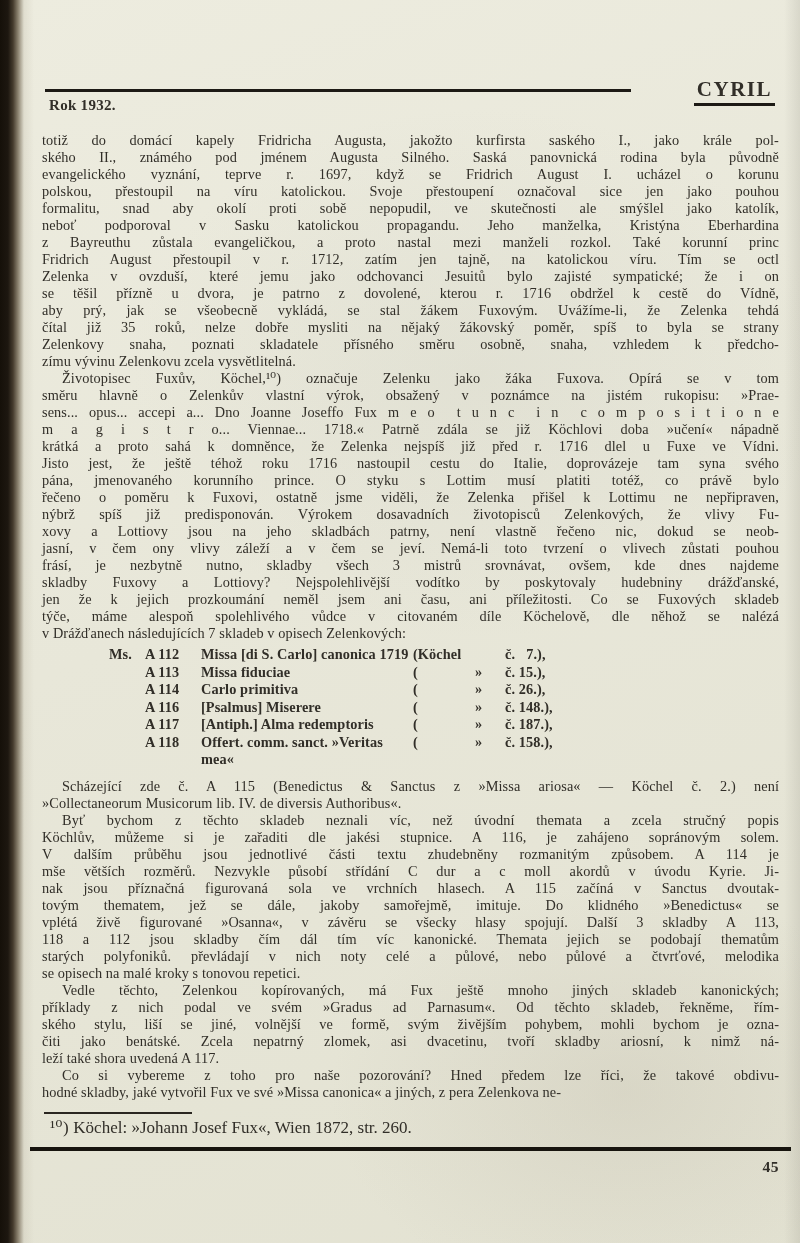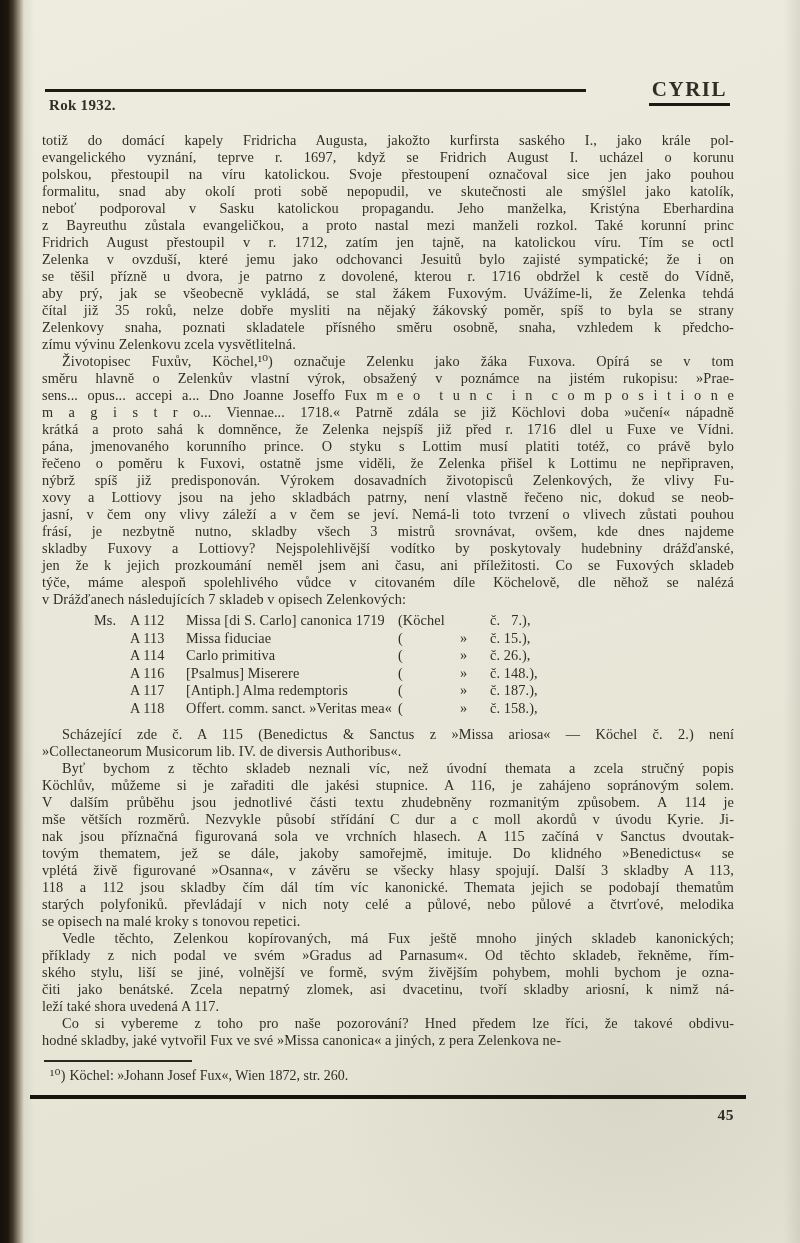--- a/index.html
+++ b/index.html
@@ -15,51 +15,51 @@
     overflow: hidden;
     font-family: "Liberation Serif", "DejaVu Serif", serif;
     color: #312e28;
   }
   .edge-left {
     position: absolute; left: 0; top: 0; bottom: 0; width: 34px;
     background: linear-gradient(90deg,
       #151009 0px, #1d1710 8px, #453b2d 13px,
       #8b826f 18px, rgba(200,195,178,0.35) 24px, rgba(232,231,217,0) 34px);
   }
-  .content { position: absolute; left: 0; top: 0; right: 0; padding: 86px 66px 0 42px; }
+  .content { position: absolute; left: 0; top: 0; right: 0; padding: 86px 21px 0 42px; }
 
   
   .pg-header { position: relative; height: 46px; }
   .header-rule { position: absolute; left: 3px; right: 148px; top: 3px; height: 3px; background: #1d1a15; }
   .masthead {
     position: absolute; right: 4px; top: -9px;
     font-size: 21px; font-weight: bold; letter-spacing: 1.5px;
     border-bottom: 3.5px solid #1d1a15; padding: 0 3px 1px 3px;
   }
   .year { position: absolute; left: 7px; top: 11px; font-size: 15px; font-weight: bold; letter-spacing: 0.3px; }
 
   
   .bodytext { font-size: 14.3px; line-height: 17px; letter-spacing: 0.1px; }
   .tline { text-align: justify; text-align-last: justify; }
   .tline.last { text-align: center; text-align-last: left; }
   .tline.first { text-indent: 20px; }
 
   
-  .works-list { margin: 4px 0 9px 52px; line-height: 17.5px; }
+  .works-list { margin: 4px 0 9px 67px; line-height: 17.5px; font-weight: bold; }
   .works-row { display: flex; }
   .w-prefix { width: 36px; }
   .w-number { width: 56px; }
   .w-title  { width: 212px; }
   .w-paren  { width: 62px; }
   .w-ditto  { width: 30px; text-align: left; }
   .w-ref    { width: 80px; }
 
   
   .footnote-rule { width: 148px; height: 2px; background: #2a2620; margin: 11px 0 6px 2px; }
-  .footnote { font-size: 14px; line-height: 15px; padding-left: 8px; }
+  .footnote { font-size: 17px; line-height: 15px; padding-left: 8px; }
   .footnote .fn-marker { letter-spacing: 0.5px; }
   .bottom-rule { height: 4px; background: #17140e; margin: 12px -12px 0 -12px; }
   .page-number { text-align: right; font-size: 15.5px; font-weight: bold; margin-top: 7px; letter-spacing: 0.5px; }
 </style>
 </head>
 <body>
 
 <div class="page">
   <div class="edge-left"></div>
 
@@ -68,39 +68,41 @@
     <div class="pg-header">
       <div class="header-rule"></div>
       <div class="masthead">CYRIL</div>
       <div class="year">Rok 1932.</div>
     </div>
 
     <div class="bodytext">
       <div id="paras-before">
           <div>
             <div class="tline">totiž do domácí kapely Fridricha Augusta, jakožto kurfirsta saského I., jako krále pol-</div>
+            <div class="tline">ského II., známého pod jménem Augusta Silného. Saská panovnická rodina byla původně</div>
             <div class="tline">evangelického vyznání, teprve r. 1697, když se Fridrich August I. ucházel o korunu</div>
             <div class="tline">polskou, přestoupil na víru katolickou. Svoje přestoupení označoval sice jen jako pouhou</div>
             <div class="tline">formalitu, snad aby okolí proti sobě nepopudil, ve skutečnosti ale smýšlel jako katolík,</div>
             <div class="tline">neboť podporoval v Sasku katolickou propagandu. Jeho manželka, Kristýna Eberhardina</div>
             <div class="tline">z Bayreuthu zůstala evangeličkou, a proto nastal mezi manželi rozkol. Také korunní princ</div>
             <div class="tline">Fridrich August přestoupil v r. 1712, zatím jen tajně, na katolickou víru. Tím se octl</div>
             <div class="tline">Zelenka v ovzduší, které jemu jako odchovanci Jesuitů bylo zajisté sympatické; že i on</div>
             <div class="tline">se těšil přízně u dvora, je patrno z dovolené, kterou r. 1716 obdržel k cestě do Vídně,</div>
             <div class="tline">aby prý, jak se všeobecně vykládá, se stal žákem Fuxovým. Uvážíme-li, že Zelenka tehdá</div>
             <div class="tline">čítal již 35 roků, nelze dobře mysliti na nějaký žákovský poměr, spíš to byla se strany</div>
             <div class="tline">Zelenkovy snaha, poznati skladatele přísného směru osobně, snaha, vzhledem k předcho-</div>
             <div class="tline last">zímu vývinu Zelenkovu zcela vysvětlitelná.</div>
           </div>
           <div>
             <div class="tline first">Životopisec Fuxův, Köchel,¹⁰) označuje Zelenku jako žáka Fuxova. Opírá se v tom</div>
             <div class="tline">směru hlavně o Zelenkův vlastní výrok, obsažený v poznámce na jistém rukopisu: »Prae-</div>
             <div class="tline">sens... opus... accepi a... Dno Joanne Joseffo Fux m e o &nbsp;t u n c &nbsp;i n &nbsp;c o m p o s i t i o n e</div>
             <div class="tline">m a g i s t r o... Viennae... 1718.« Patrně zdála se již Köchlovi doba »učení« nápadně</div>
             <div class="tline">krátká a proto sahá k domněnce, že Zelenka nejspíš již před r. 1716 dlel u Fuxe ve Vídni.</div>
+            <div class="tline">Jisto jest, že ještě téhož roku 1716 nastoupil cestu do Italie, doprovázeje tam syna svého</div>
             <div class="tline">pána, jmenovaného korunního prince. O styku s Lottim musí platiti totéž, co právě bylo</div>
             <div class="tline">řečeno o poměru k Fuxovi, ostatně jsme viděli, že Zelenka přišel k Lottimu ne nepřipraven,</div>
             <div class="tline">nýbrž spíš již predisponován. Výrokem dosavadních životopisců Zelenkových, že vlivy Fu-</div>
             <div class="tline">xovy a Lottiovy jsou na jeho skladbách patrny, není vlastně řečeno nic, dokud se neob-</div>
             <div class="tline">jasní, v čem ony vlivy záleží a v čem se jeví. Nemá-li toto tvrzení o vlivech zůstati pouhou</div>
             <div class="tline">frásí, je nezbytně nutno, skladby všech 3 mistrů srovnávat, ovšem, kde dnes najdeme</div>
             <div class="tline">skladby Fuxovy a Lottiovy? Nejspolehlivější vodítko by poskytovaly hudebniny drážďanské,</div>
             <div class="tline">jen že k jejich prozkoumání neměl jsem ani času, ani příležitosti. Co se Fuxových skladeb</div>
             <div class="tline">týče, máme alespoň spolehlivého vůdce v citovaném díle Köchelově, dle něhož se nalézá</div>
             <div class="tline last">v Drážďanech následujících 7 skladeb v opisech Zelenkových:</div>

